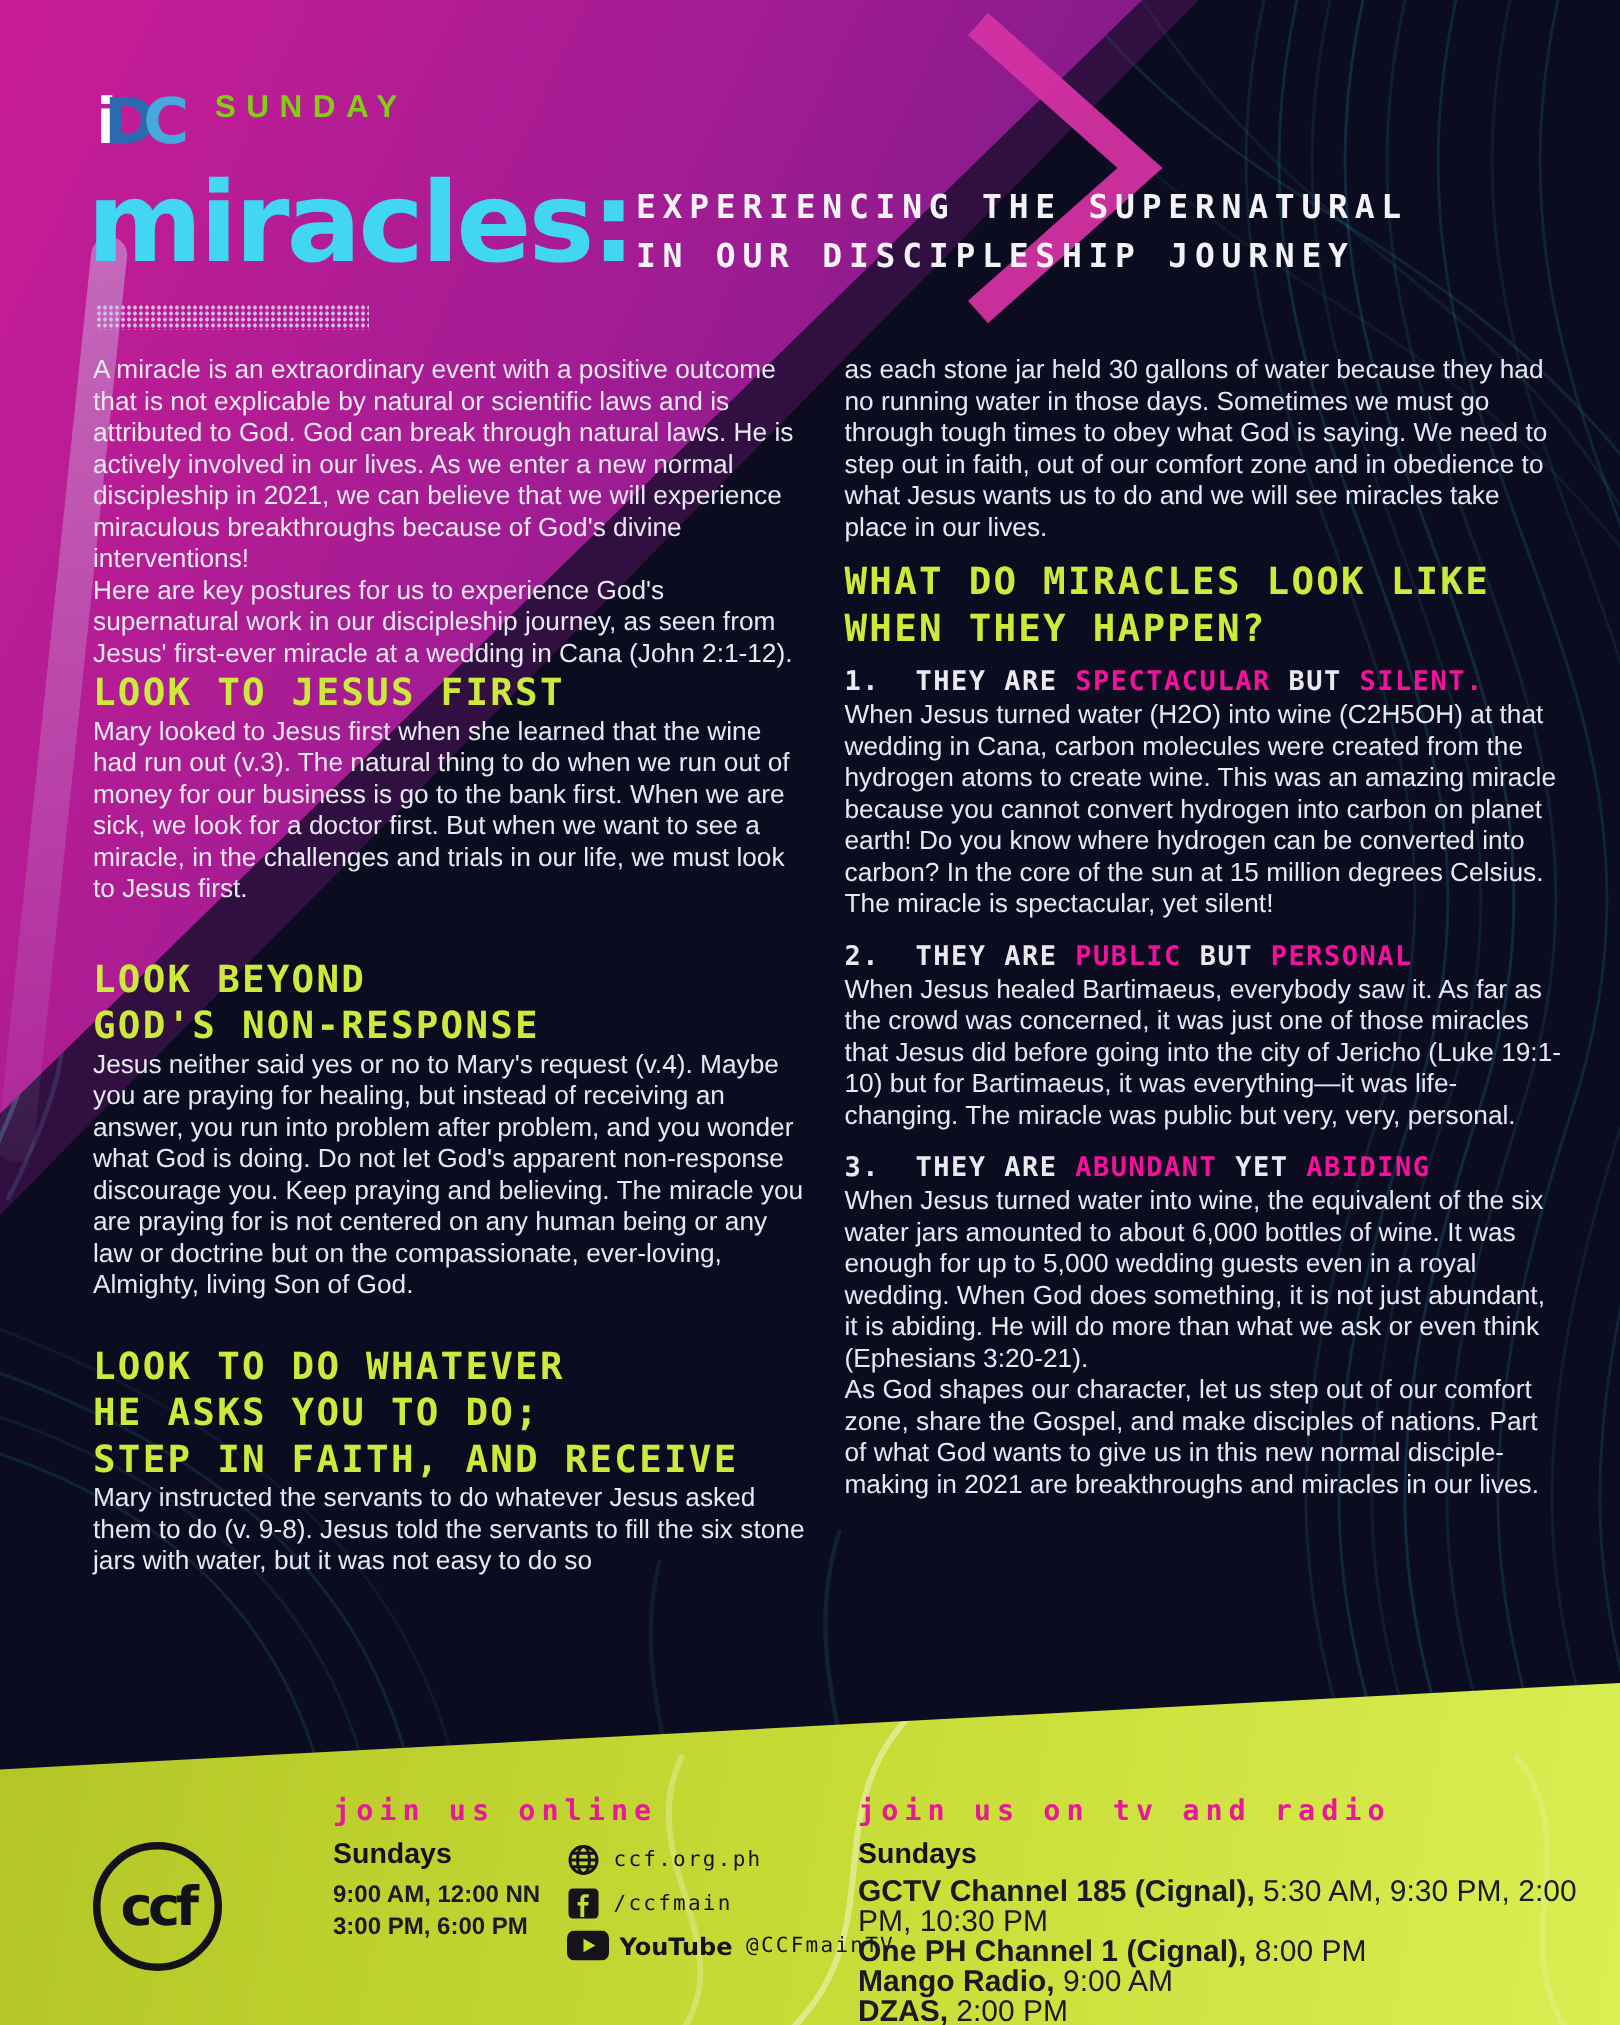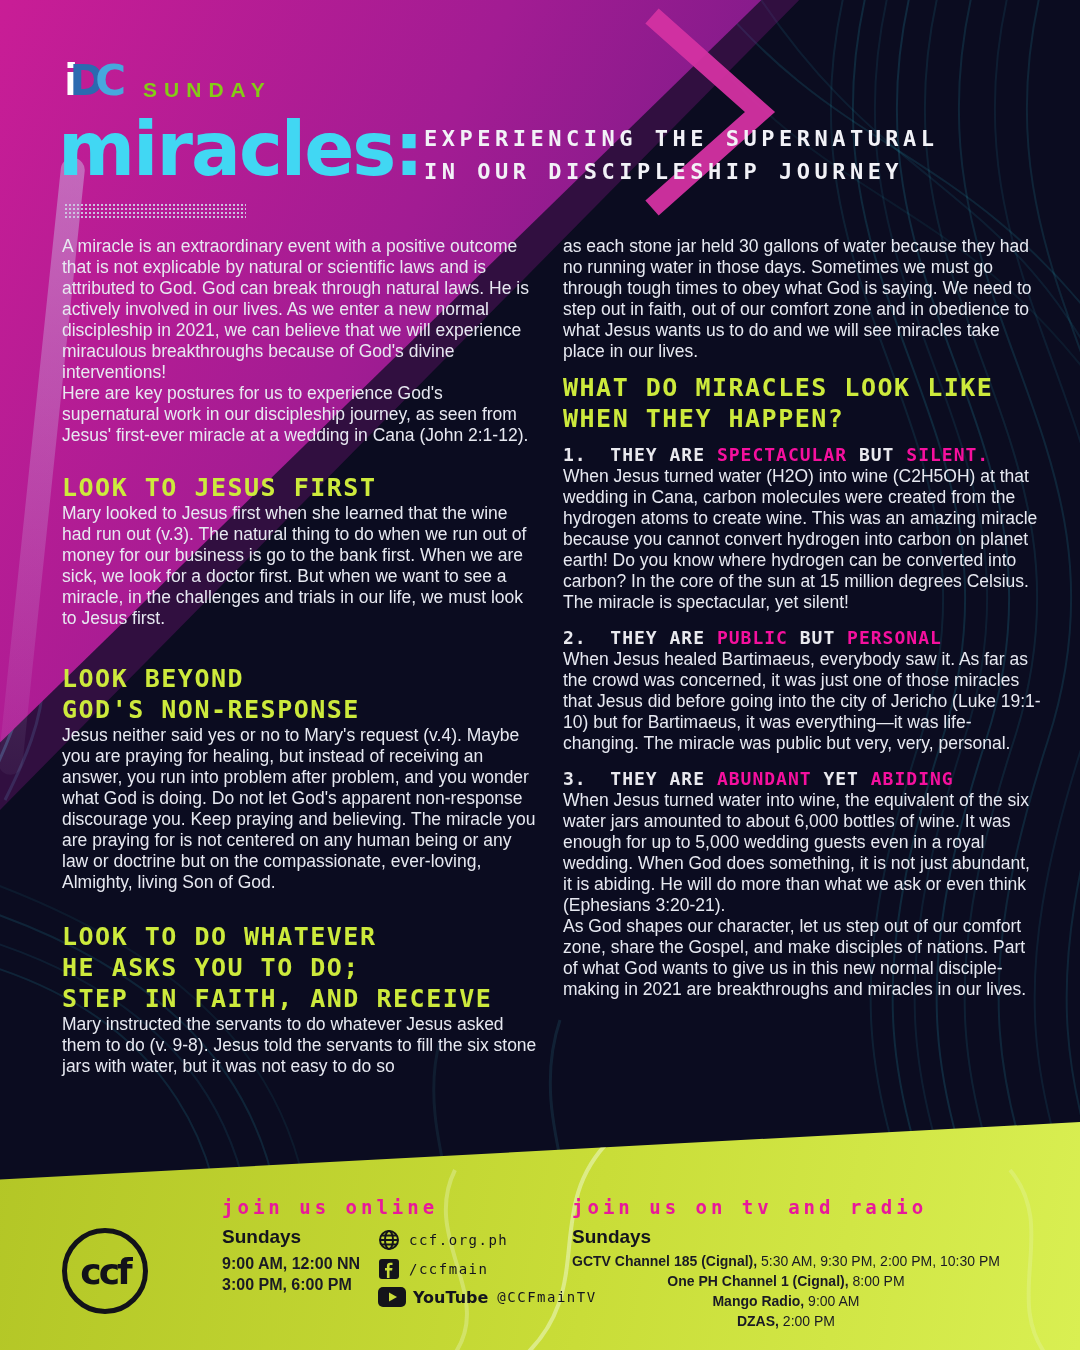--- a/index.html
+++ b/index.html
@@ -11,40 +11,40 @@
       background:rgba(140,22,140,.30);
       -webkit-clip-path:polygon(0 0,74% 0,0 60%);clip-path:polygon(0 0,74% 0,0 60%);}
   .purple-tri{position:absolute;inset:0;z-index:1;
       background:linear-gradient(115deg,#c91d96 0%,#a21c93 30%,#7a1b88 52%,#4a1a6e 72%,#201445 92%,rgba(20,16,56,0) 100%);
       -webkit-clip-path:polygon(0 0,70.5% 0,0 55%);clip-path:polygon(0 0,70.5% 0,0 55%);}
   .light-stripe{position:absolute;left:62px;top:158px;width:24px;height:620px;z-index:2;
       background:linear-gradient(rgba(205,220,245,.40),rgba(205,220,245,.05));
       transform:rotate(6deg);transform-origin:top center;border-radius:12px;}
   .chevron{position:absolute;inset:0;z-index:2;}
   .hdr{position:absolute;z-index:3;}
-  .logo-row{left:64px;top:60px;display:flex;align-items:flex-end;}
+  .logo-row{left:64px;top:60px;display:flex;align-items:flex-start;}
   .logo-mark{font-family:"DejaVu Sans",sans-serif;font-weight:bold;font-size:42px;letter-spacing:-9px;line-height:1;}
   .logo-i{color:#ffffff;}
   .logo-d{color:#2b6ab0;}
   .logo-c{color:#47a8dd;}
   .logo-sunday{margin-left:26px;font-family:Liberation Sans, sans-serif;font-weight:bold;
       font-size:21px;letter-spacing:7px;color:#84cc16;}
   .title{left:58px;top:112px;font-family:"DejaVu Sans",sans-serif;font-weight:bold;
       font-size:74px;letter-spacing:-2px;line-height:1;color:#41d7f3;}
   .subtitle{left:424px;top:122px;font-family:"DejaVu Sans Mono",monospace;font-weight:bold;
       font-size:22px;letter-spacing:4.5px;line-height:33px;color:#f2f2f7;}
   .dotbar{left:64px;top:203px;width:182px;height:17px;
       background-image:radial-gradient(rgba(206,199,227,.95) 1.1px,transparent 1.35px);
       background-size:4px 4px;}
   .col{position:absolute;top:236px;width:478px;z-index:3;color:#e7e9f1;
       font-size:17.5px;line-height:21px;}
   .col-left{left:62px;}
   .col-right{left:563px;}
   .col p{margin:0;}
-  .mt13{margin-top:13px;} .mt26{margin-top:26px;} .mt34{margin-top:34px;} .mt28{margin-top:28px;}
+  .mt13{margin-top:13px;} .mt26{} .mt34{margin-top:34px;} .mt28{margin-top:28px;}
   .mt10{margin-top:10px;} .mt14{margin-top:14px;} .mt4{margin-top:4px;} .mt6{margin-top:6px;}
   .mt24{margin-top:24px;}
   .h-green{font-family:"DejaVu Sans Mono",monospace;font-weight:bold;color:#cdea3c;
       font-size:25px;letter-spacing:1.5px;line-height:31px;}
   .pt-head{font-family:"DejaVu Sans Mono",monospace;font-weight:bold;color:#e9e9ee;
       font-size:18px;letter-spacing:1px;line-height:22px;white-space:pre-wrap;}
   .mag{color:#f5109e;}
   .footer{position:absolute;left:0;top:1110px;width:1080px;height:240px;z-index:4;
       background:linear-gradient(100deg,#b3c626 0%,#c9dd38 55%,#d9ef52 100%);
       -webkit-clip-path:polygon(0 29%,100% 5%,100% 100%,0 100%);
@@ -54,21 +54,21 @@
       border-radius:50%;display:flex;align-items:center;justify-content:center;
       font-family:"DejaVu Sans",sans-serif;font-weight:bold;font-size:36px;letter-spacing:-3px;color:#121219;}
   .f-title{position:absolute;top:86px;font-family:"DejaVu Sans Mono",monospace;font-weight:bold;
       font-size:19px;letter-spacing:4px;color:#e8189b;}
   .f-day{position:absolute;top:116px;font-weight:bold;font-size:19px;color:#14141e;}
   .f-times{position:absolute;top:143px;font-size:16px;line-height:21px;color:#1a1a24;}
   .f-links{position:absolute;left:378px;top:112px;color:#14141e;}
   .f-link{display:flex;align-items:center;margin-top:7px;}
   .f-link-label{margin-left:9px;font-family:"DejaVu Sans Mono",monospace;font-size:14px;letter-spacing:1.5px;}
   .yt-word{margin-left:7px;font-family:"DejaVu Sans",sans-serif;font-weight:bold;font-size:16px;}
-  .tv-lines{position:absolute;left:572px;top:141px;font-size:14px;line-height:20px;color:#1a1a24;text-align:center;}
+  .tv-lines{position:absolute;left:572px;top:141px;font-size:20px;line-height:20px;color:#1a1a24;}
   .tv-ch{font-weight:bold;}
 </style>
 </head>
 <body>
 
 <div class="canvas">
 
   <svg class="bg-lines" width="1080" height="1350" viewBox="0 0 1080 1350">
     <g fill="none" stroke="#2ed3e8" stroke-width="2">
       <path d="M850,-30 C760,300 1020,430 920,740 S 890,1120 970,1380" opacity="0.10"></path>

